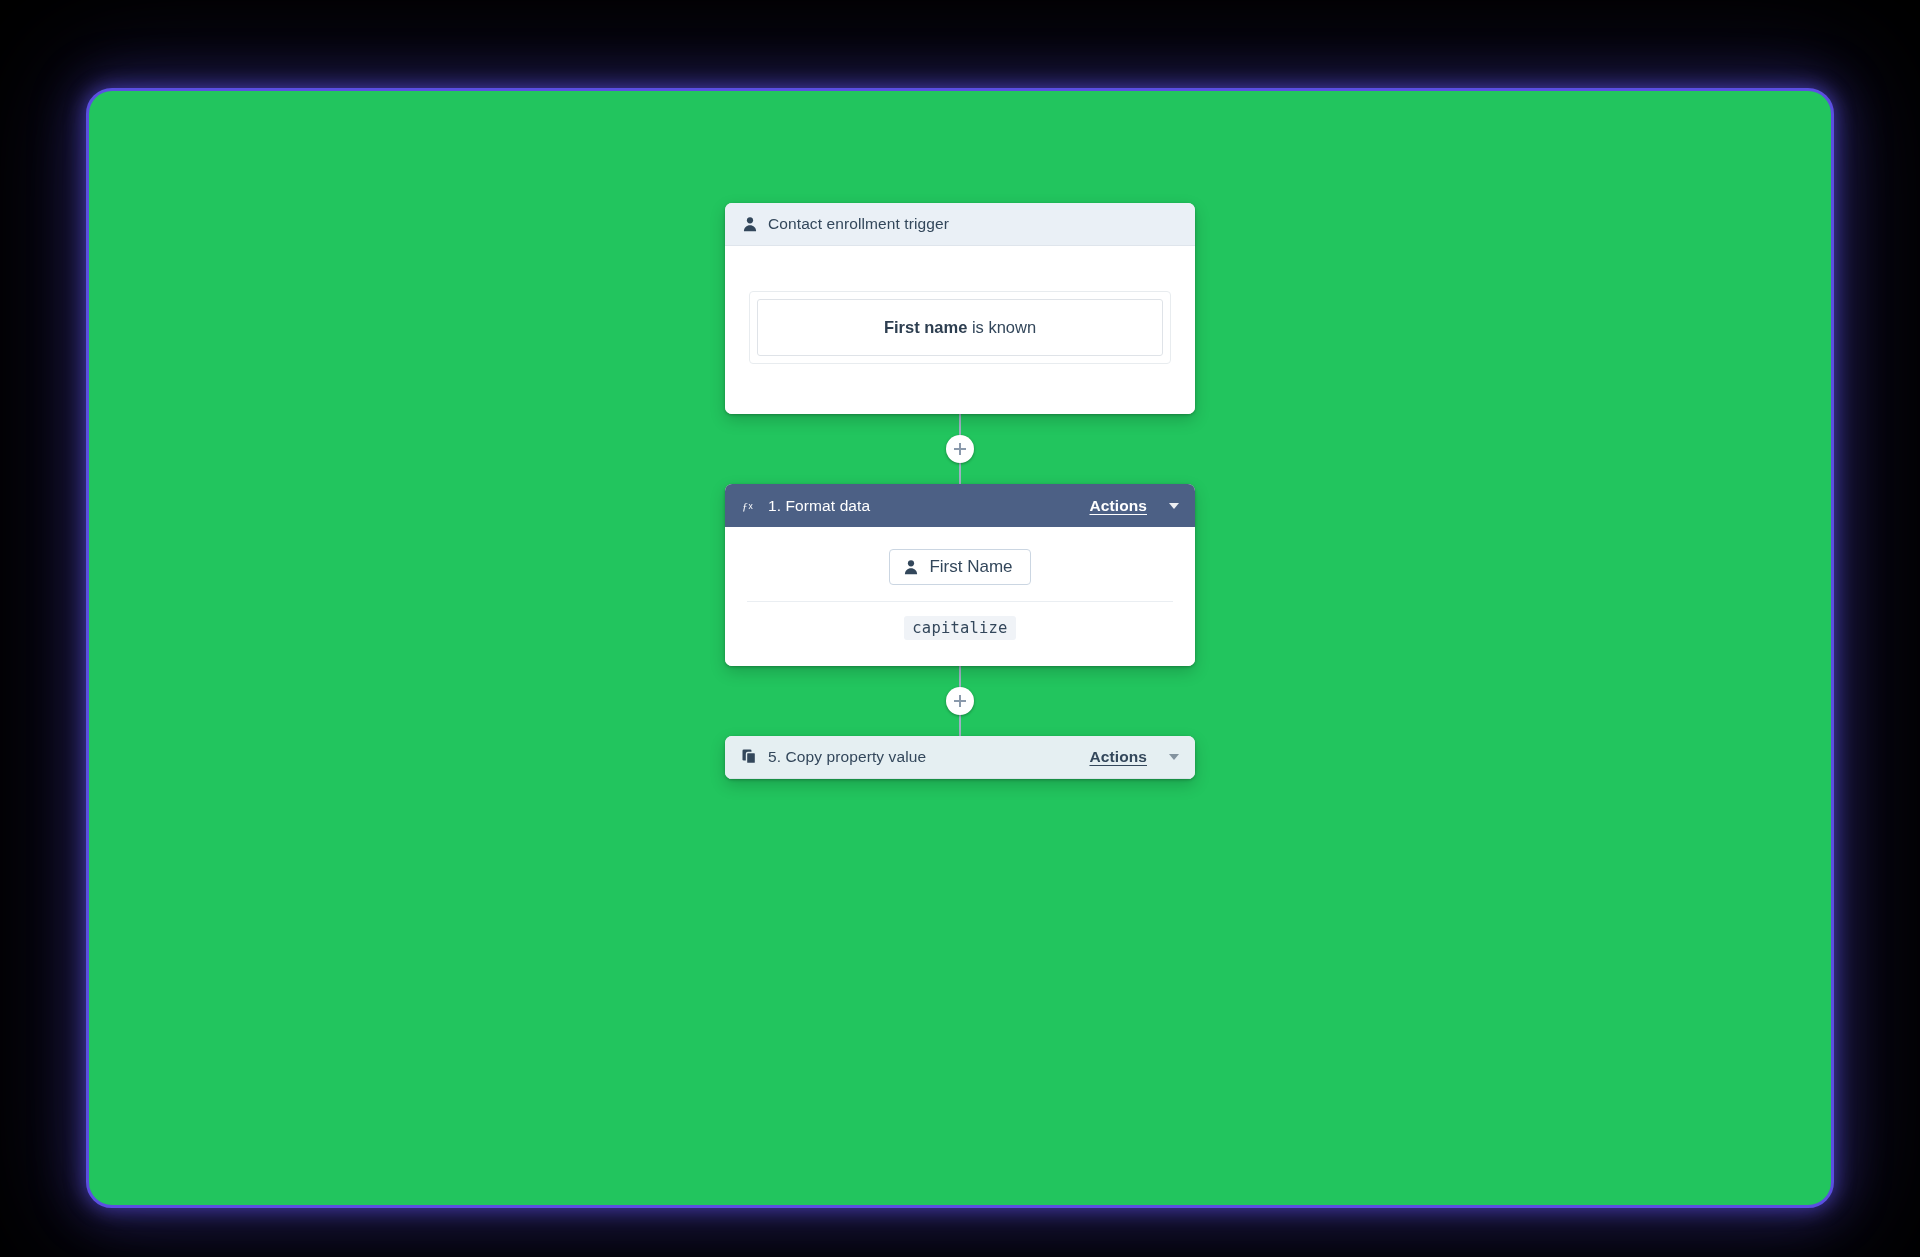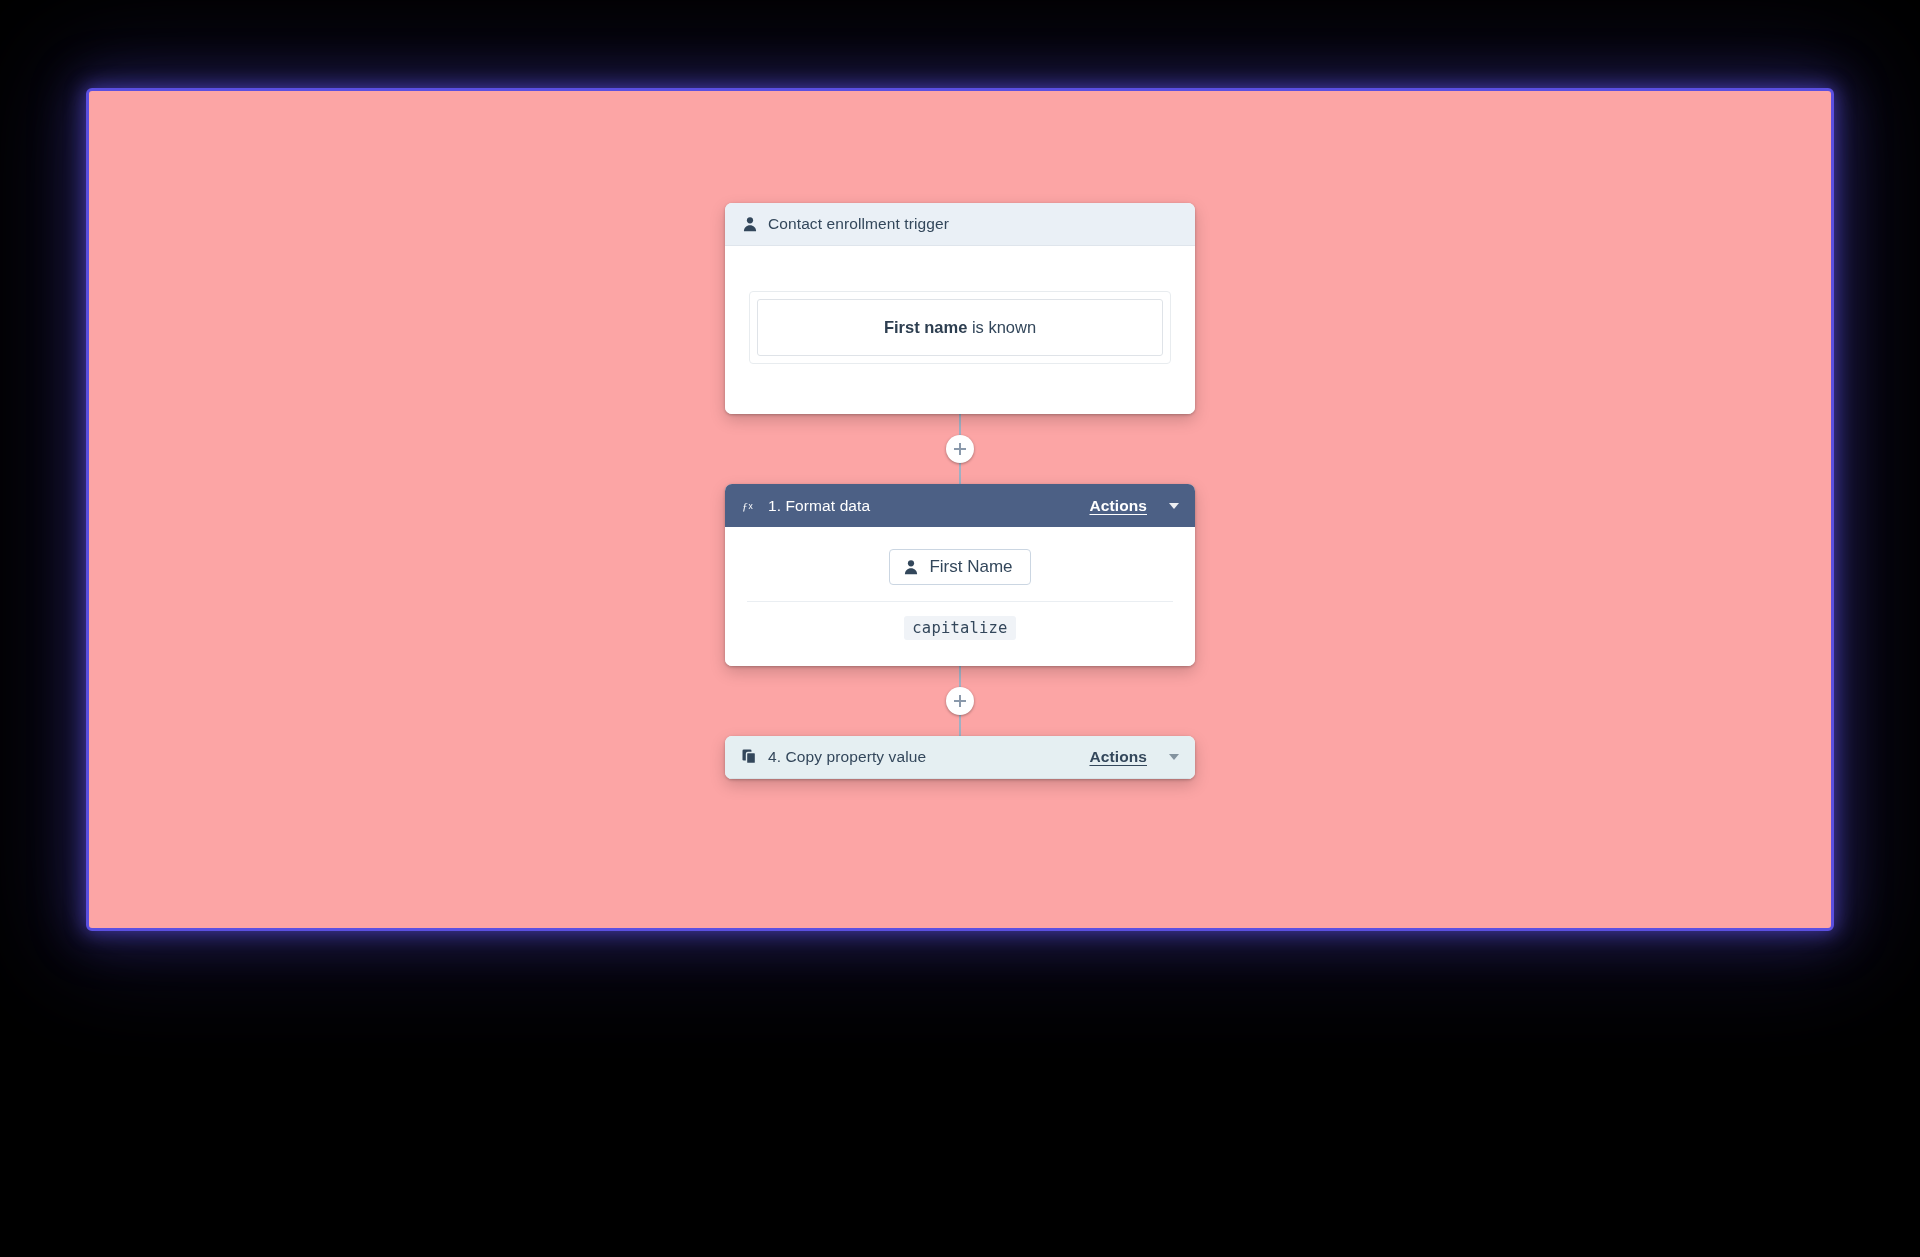--- a/index.html
+++ b/index.html
@@ -11,24 +11,24 @@
     overflow: hidden;
     font-family: "Liberation Sans", sans-serif;
   }
 
   
   #app-frame {
     position: absolute;
     left: 86px;
     top: 88px;
     width: 1748px;
-    height: 843px;
-    background: #fca5a5;
+    height: 1120px;
+    background: #22c55e;
     border: 3px solid #5b4fe0;
-    border-radius: 6px;
+    border-radius: 26px;
     box-shadow:
       0 0 18px 2px rgba(91,79,224,0.55),
       0 0 48px 10px rgba(91,79,224,0.30),
       0 0 110px 28px rgba(91,79,224,0.16);
   }
 
   
   #flow-canvas {
     position: absolute;
     inset: 0;
@@ -306,21 +306,21 @@
       </div>
 
       <div class="card">
         <div class="card-header header-light2">
           <span class="hdr-icon">
             <svg viewBox="0 0 16 16" width="16" height="16" aria-hidden="true">
               <rect x="0.5" y="0.5" width="9" height="11" rx="1.3"></rect>
               <rect x="4.5" y="3.5" width="9" height="11" rx="1.3" stroke="#e5eff2" stroke-width="1.4"></rect>
             </svg>
           </span>
-          <span class="hdr-title">4. Copy property value</span>
+          <span class="hdr-title">5. Copy property value</span>
           <span class="actions-link">
             <span class="actions-text">Actions</span>
             <span class="caret"></span>
           </span>
         </div>
       </div>
 
     </div>
   </div>
 </div>

